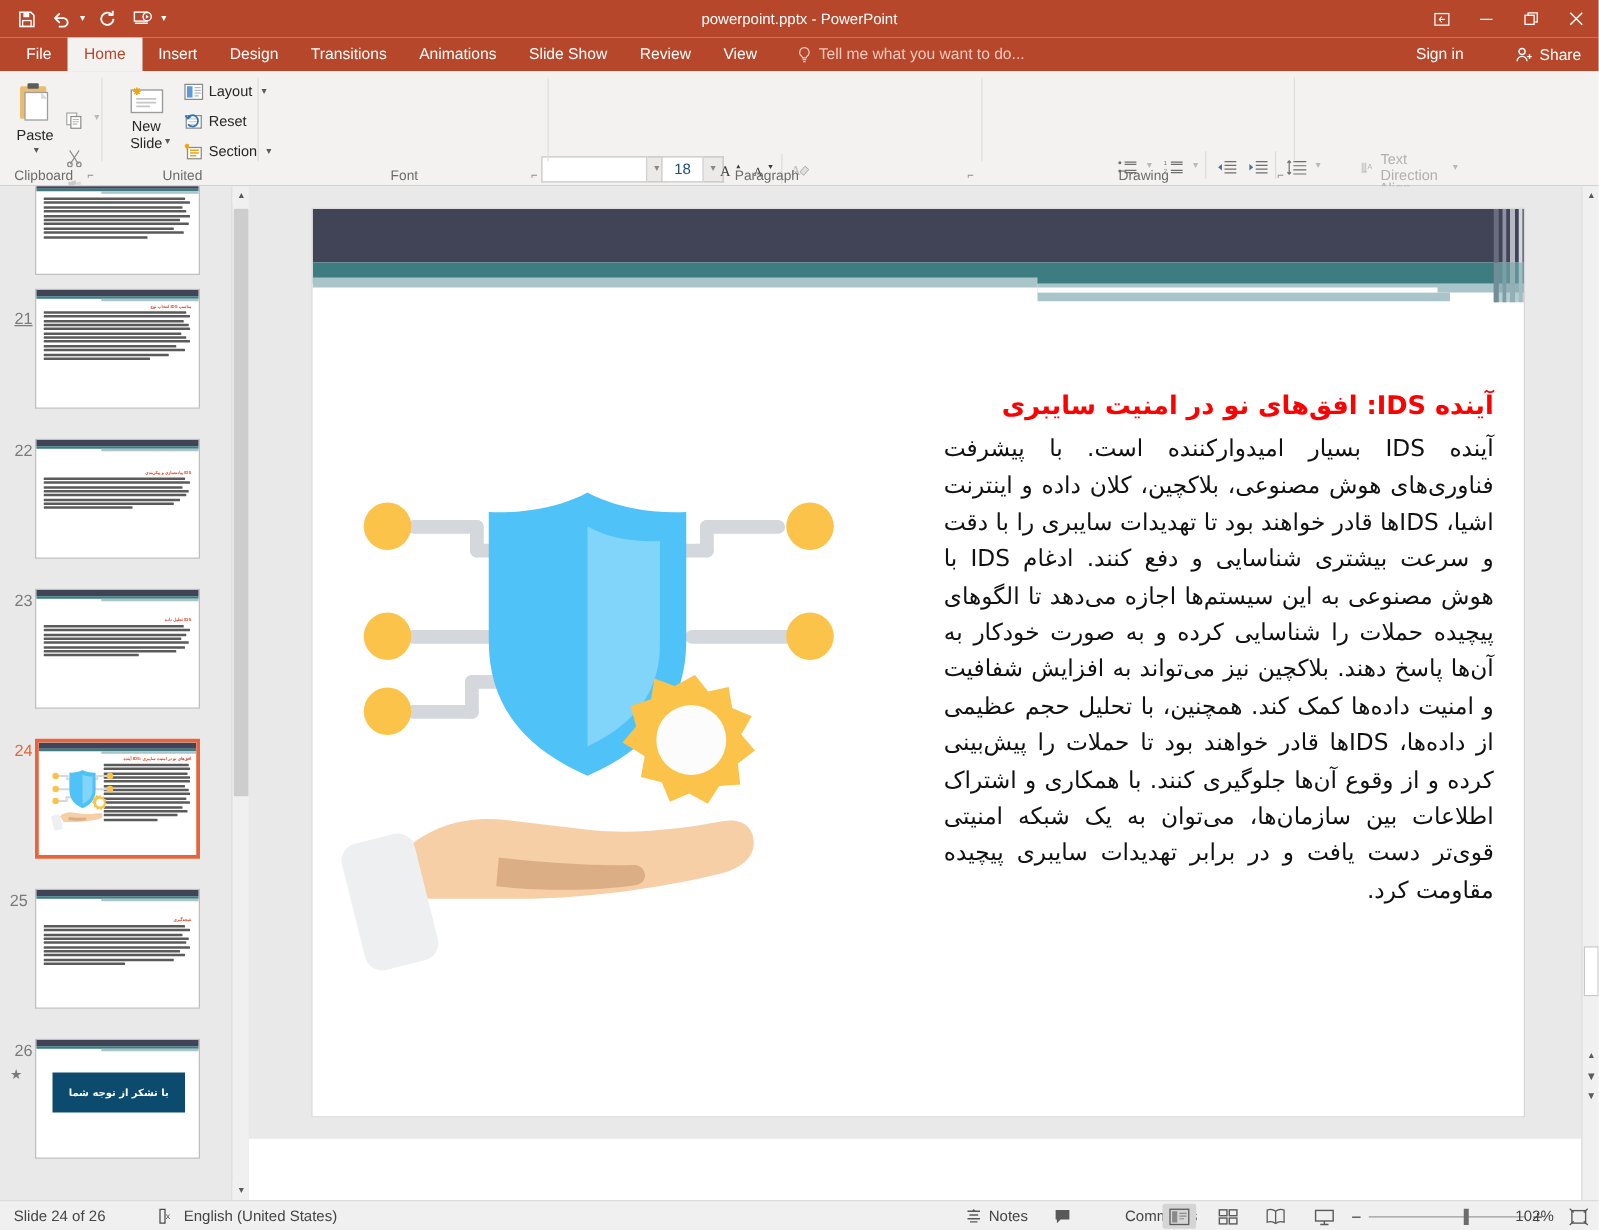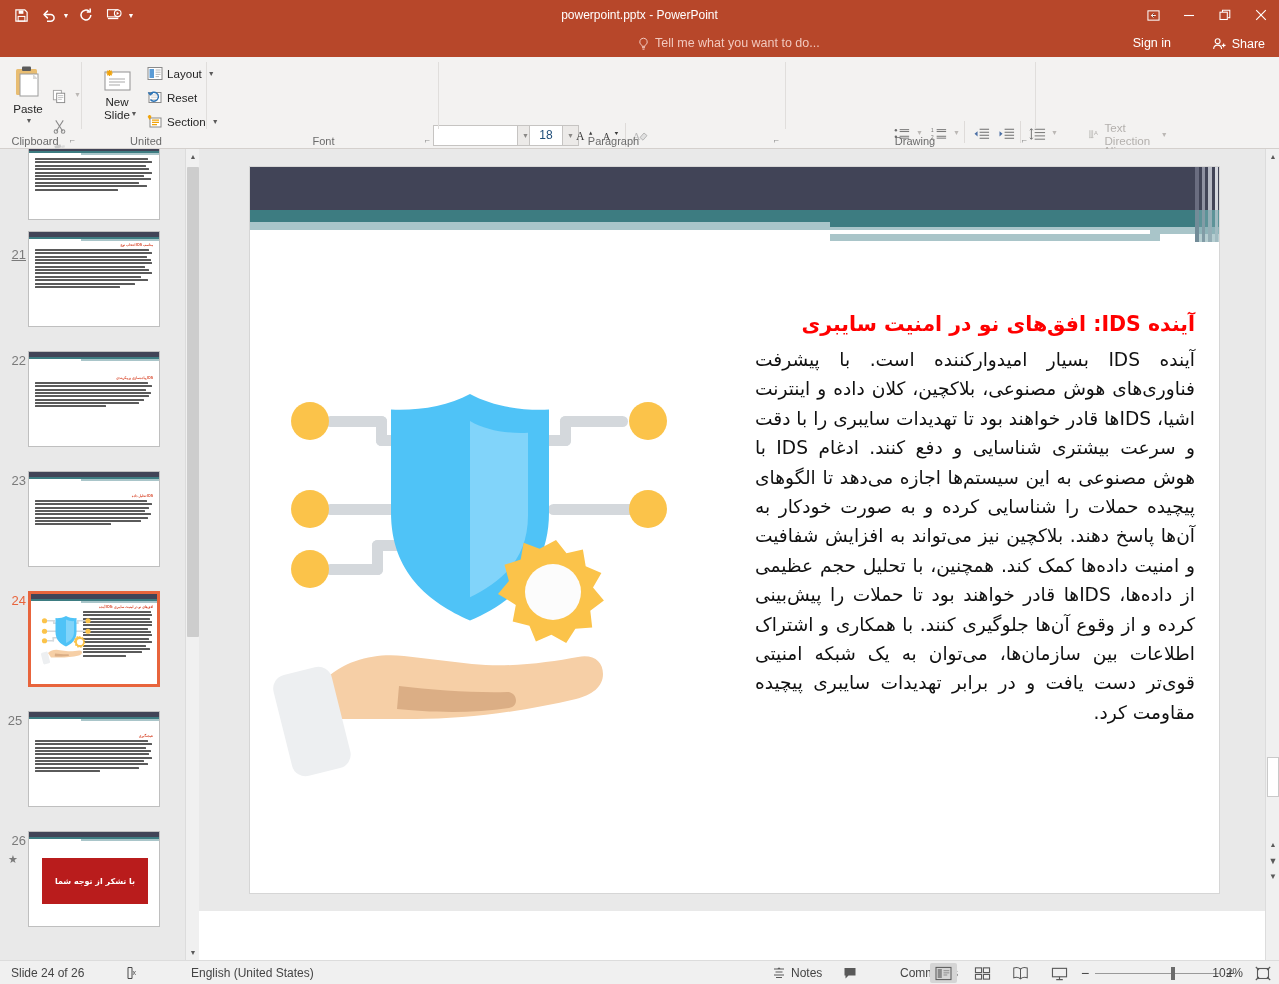--- a/index.html
+++ b/index.html
@@ -277,20 +277,31 @@
       </div>
       <div class="wb close">
         <svg class="ic" width="12" height="12" viewBox="0 0 12 12">
             <path d="M1.2 1.2l9.6 9.6M10.8 1.2l-9.6 9.6" stroke="#fff" stroke-width="1.15"></path>
           </svg>
       </div>
     </div>
   </div>
 
   <div class="tabbar">
+    <div class="tabs">
+      <div class="tab">File</div>
+      <div class="tab active">Home</div>
+      <div class="tab">Insert</div>
+      <div class="tab">Design</div>
+      <div class="tab">Transitions</div>
+      <div class="tab">Animations</div>
+      <div class="tab">Slide Show</div>
+      <div class="tab">Review</div>
+      <div class="tab">View</div>
+    </div>
     <div class="tellme">
       <span>
         <svg class="ic" width="13" height="14" viewBox="0 0 13 14">
             <path d="M6.5 1.2a3.7 3.7 0 0 1 2.2 6.7c-.5.4-.7.9-.7 1.4H5c0-.5-.2-1-.7-1.4A3.7 3.7 0 0 1 6.5 1.2z" fill="none" stroke="#f2c9bf" stroke-width="1"></path>
             <path d="M5 10.7h3M5.5 12.2h2" stroke="#f2c9bf" stroke-width="1"></path>
           </svg>
       </span>
       <span>Tell me what you want to do...</span>
     </div>
     <div class="signin">Sign in</div>
@@ -761,21 +772,21 @@
 
     <div class="thumbrow" style="top:682px;">
       <div class="thumbnum" style="top:2px;">26</div>
       <div style="position:absolute; left:8px; top:22px; font-size:11px; color:#7a7a7a;">★</div>
       <div class="thumb" style="top:0; width:132px; height:96px;">
         <div class="tbanner">
             <div class="b1"></div>
             <div class="b2"></div>
             <div class="b3"></div>
           </div>
-        <div style="position:absolute; left:13px; top:26px; width:106px; height:46px; background:#b91c1c; display:flex; align-items:center; justify-content:center;">
+        <div style="position:absolute; left:13px; top:26px; width:106px; height:32px; background:#0c4a6e; display:flex; align-items:center; justify-content:center;">
           <span style="color:#fff; font-size:8px; font-weight:bold; direction:rtl; font-family:'DejaVu Sans',sans-serif;">با تشکر از توجه شما</span>
         </div>
       </div>
     </div>
 
     <div class="panelsb">
       <div class="arrow">▲</div>
       <div class="thumbdrag" style="top:18px; height:470px;"></div>
       <div class="arrow" style="position:absolute; bottom:0;">▼</div>
     </div>
@@ -851,21 +862,21 @@
   <div class="status">
     <div class="sitem" style="left:4px;">
       <span>Slide 24 of 26</span>
     </div>
     <div class="sitem" style="left:118px;">
       <svg class="ic" width="14" height="14" viewBox="0 0 14 14">
           <path d="M3 1.5h4v11H3z" fill="none" stroke="#4a4a4a" stroke-width="1"></path>
           <text x="7.5" y="9" font-size="7" fill="#4a4a4a" font-family="Liberation Sans, sans-serif">x</text>
         </svg>
     </div>
-    <div class="sitem noint" style="left:140px;margin-left:44px;">
+    <div class="sitem noint" style="left:140px;">
       <span>English (United States)</span>
     </div>
 
     <div class="sitem" style="left:765px;">
       <svg class="ic" width="14" height="14" viewBox="0 0 14 14">
           <path d="M2 3h10M3.5 6h7M2 9h10M4 11.5h6" stroke="#595959" stroke-width="1.1"></path>
           <path d="M7 1.2 8.6 3H5.4z" fill="#595959"></path>
         </svg>
       <span>Notes</span>
     </div>

